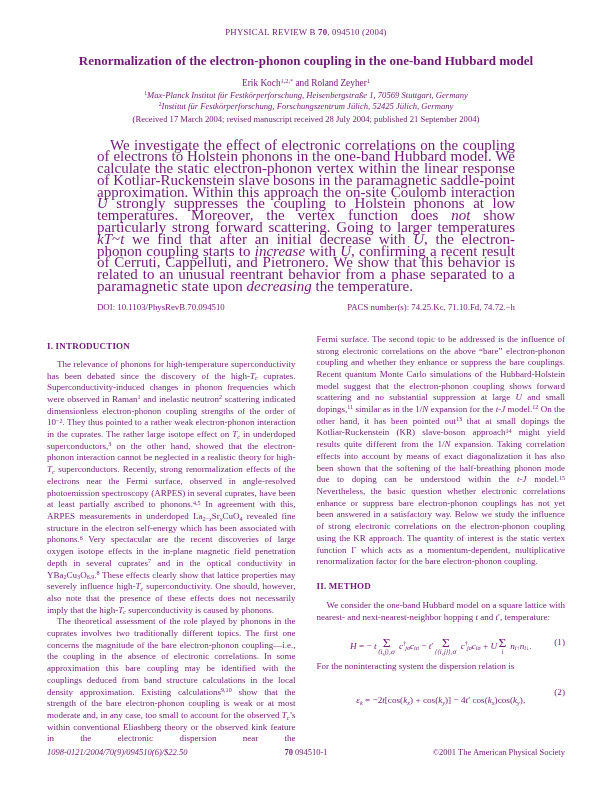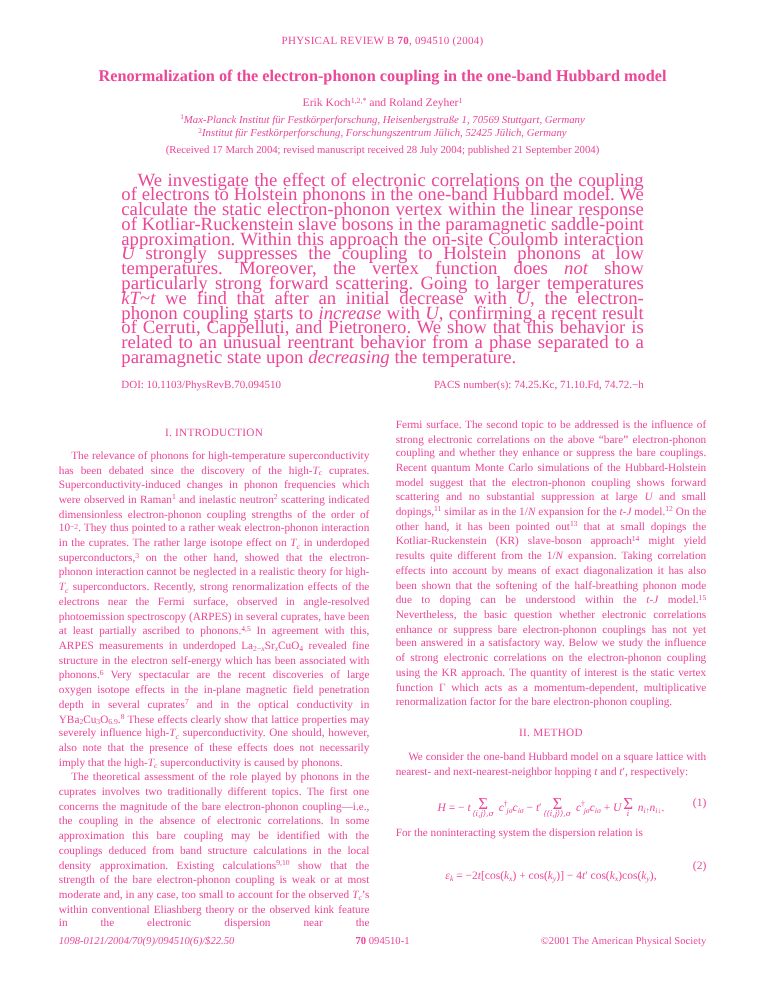--- a/index.html
+++ b/index.html
@@ -1,31 +1,31 @@
 <!DOCTYPE html>
 <html><head>
 <meta charset="utf-8">
 <style>
   html,body { margin:0; padding:0; background:#888; }
   .page {
     position:relative; width:612px; height:792px; margin:0 auto;
-    background:#ffffff; color:#ec4899; box-sizing:border-box;
+    background:#ffffff; color:#701a75; box-sizing:border-box;
     padding:0 47px; overflow:hidden;
     font-family:"Liberation Serif","DejaVu Serif",serif;
   }
   .running-head { margin-top:27px; text-align:center; font-size:8.8px; letter-spacing:0.2px; }
   .title { margin:16px 0 0; text-align:center; font-size:13px; font-weight:bold; }
   .authors { margin-top:9px; text-align:center; font-size:9.3px; }
   .affil { text-align:center; font-size:8.6px; margin-top:1.5px; }
   .received { text-align:center; font-size:8.6px; margin-top:2.5px; }
   .abstract { margin:16px 50px 0; font-size:15px; line-height:11.8px; text-align:justify; text-indent:13px; }
   .doi-row { margin-top:9px; padding:0 50px; display:flex; justify-content:space-between; font-size:8.8px; }
   .columns { margin-top:22px; display:flex; gap:21px; height:462px; overflow:hidden; }
   .col { width:248.5px; }
-  .sec { text-align:center; font-size:9px; font-weight:normal; margin:7px 0 8px; letter-spacing:0.2px; }
+  .sec { text-align:left; font-size:9px; font-weight:bold; margin:7px 0 8px; letter-spacing:0.2px; }
   .sec-method { margin:13px 0 9px; }
   .para { margin:0; font-size:9px; line-height:11.7px; text-align:justify; }
   .indent { text-indent:10px; }
   .flush-end { text-align-last:justify; }
   .it { font-style:italic; }
   .bf { font-weight:bold; }
   sup, sub { font-size:68%; line-height:0; position:relative; vertical-align:baseline; }
   sup { top:-0.45em; }
   sub { top:0.28em; }
   sup + sub { margin-left:-1px; }
@@ -66,21 +66,21 @@
 
     <div class="col">
       <h2 class="sec">I. INTRODUCTION</h2>
       <p class="para indent"><span>The relevance of phonons for high-temperature superconductivity has been debated since the discovery of the high-</span><span class="it">T</span><sub class="it">c</sub><span> cuprates. Superconductivity-induced changes in phonon frequencies which were observed in Raman</span><sup>1</sup><span> and inelastic neutron</span><sup>2</sup><span> scattering indicated dimensionless electron-phonon coupling strengths of the order of 10</span><sup>−2</sup><span>. They thus pointed to a rather weak electron-phonon interaction in the cuprates. The rather large isotope effect on </span><span class="it">T</span><sub class="it">c</sub><span> in underdoped superconductors,</span><sup>3</sup><span> on the other hand, showed that the electron-phonon interaction cannot be neglected in a realistic theory for high-</span><span class="it">T</span><sub class="it">c</sub><span> superconductors. Recently, strong renormalization effects of the electrons near the Fermi surface, observed in angle-resolved photoemission spectroscopy (ARPES) in several cuprates, have been at least partially ascribed to phonons.</span><sup>4,5</sup><span> In agreement with this, ARPES measurements in underdoped La</span><sub>2−</sub><sub class="it">x</sub><span>Sr</span><sub class="it">x</sub><span>CuO</span><sub>4</sub><span> revealed fine structure in the electron self-energy which has been associated with phonons.</span><sup>6</sup><span> Very spectacular are the recent discoveries of large oxygen isotope effects in the in-plane magnetic field penetration depth in several cuprates</span><sup>7</sup><span> and in the optical conductivity in YBa</span><sub>2</sub><span>Cu</span><sub>3</sub><span>O</span><sub>6.9</sub><span>.</span><sup>8</sup><span> These effects clearly show that lattice properties may severely influence high-</span><span class="it">T</span><sub class="it">c</sub><span> superconductivity. One should, however, also note that the presence of these effects does not necessarily imply that the high-</span><span class="it">T</span><sub class="it">c</sub><span> superconductivity is caused by phonons.</span></p>
       <p class="para indent flush-end"><span>The theoretical assessment of the role played by phonons in the cuprates involves two traditionally different topics. The first one concerns the magnitude of the bare electron-phonon coupling—i.e., the coupling in the absence of electronic correlations. In some approximation this bare coupling may be identified with the couplings deduced from band structure calculations in the local density approximation. Existing calculations</span><sup>9,10</sup><span> show that the strength of the bare electron-phonon coupling is weak or at most moderate and, in any case, too small to account for the observed </span><span class="it">T</span><sub class="it">c</sub><span>’s within conventional Eliashberg theory or the observed kink feature in the electronic dispersion near the</span></p>
     </div>
 
     <div class="col">
       <p class="para"><span>Fermi surface. The second topic to be addressed is the influence of strong electronic correlations on the above “bare” electron-phonon coupling and whether they enhance or suppress the bare couplings. Recent quantum Monte Carlo simulations of the Hubbard-Holstein model suggest that the electron-phonon coupling shows forward scattering and no substantial suppression at large </span><span class="it">U</span><span> and small dopings,</span><sup>11</sup><span> similar as in the 1/</span><span class="it">N</span><span> expansion for the </span><span class="it">t</span><span>-</span><span class="it">J</span><span> model.</span><sup>12</sup><span> On the other hand, it has been pointed out</span><sup>13</sup><span> that at small dopings the Kotliar-Ruckenstein (KR) slave-boson approach</span><sup>14</sup><span> might yield results quite different from the 1/</span><span class="it">N</span><span> expansion. Taking correlation effects into account by means of exact diagonalization it has also been shown that the softening of the half-breathing phonon mode due to doping can be understood within the </span><span class="it">t</span><span>-</span><span class="it">J</span><span> model.</span><sup>15</sup><span> Nevertheless, the basic question whether electronic correlations enhance or suppress bare electron-phonon couplings has not yet been answered in a satisfactory way. Below we study the influence of strong electronic correlations on the electron-phonon coupling using the KR approach. The quantity of interest is the static vertex function Γ which acts as a momentum-dependent, multiplicative renormalization factor for the bare electron-phonon coupling.</span></p>
       <h2 class="sec sec-method">II. METHOD</h2>
-      <p class="para indent"><span>We consider the one-band Hubbard model on a square lattice with nearest- and next-nearest-neighbor hopping </span><span class="it">t</span><span> and </span><span class="it">t</span><span>′</span><span>, respectively:</span></p>
+      <p class="para indent"><span>We consider the one-band Hubbard model on a square lattice with nearest- and next-nearest-neighbor hopping </span><span class="it">t</span><span> and </span><span class="it">t</span><span>′</span><span>, temperature:</span></p>
       <div class="eq">
         <span class="eq-body"><span class="it">H</span><span> = − </span><span class="it">t</span><span class="msum">
               <span class="sig">Σ</span>
               <span class="lim">⟨i,j⟩,σ</span>
             </span><span> </span><span class="it">c</span><sup>†</sup><sub class="it">jσ</sub><span class="it">c</span><sub class="it">iσ</sub><span> − </span><span class="it">t</span><span>′</span><span class="msum">
               <span class="sig">Σ</span>
               <span class="lim">⟨⟨i,j⟩⟩,σ</span>
             </span><span> </span><span class="it">c</span><sup>†</sup><sub class="it">jσ</sub><span class="it">c</span><sub class="it">iσ</sub><span> + </span><span class="it">U</span><span class="msum">
               <span class="sig">Σ</span>
               <span class="lim">i</span>

